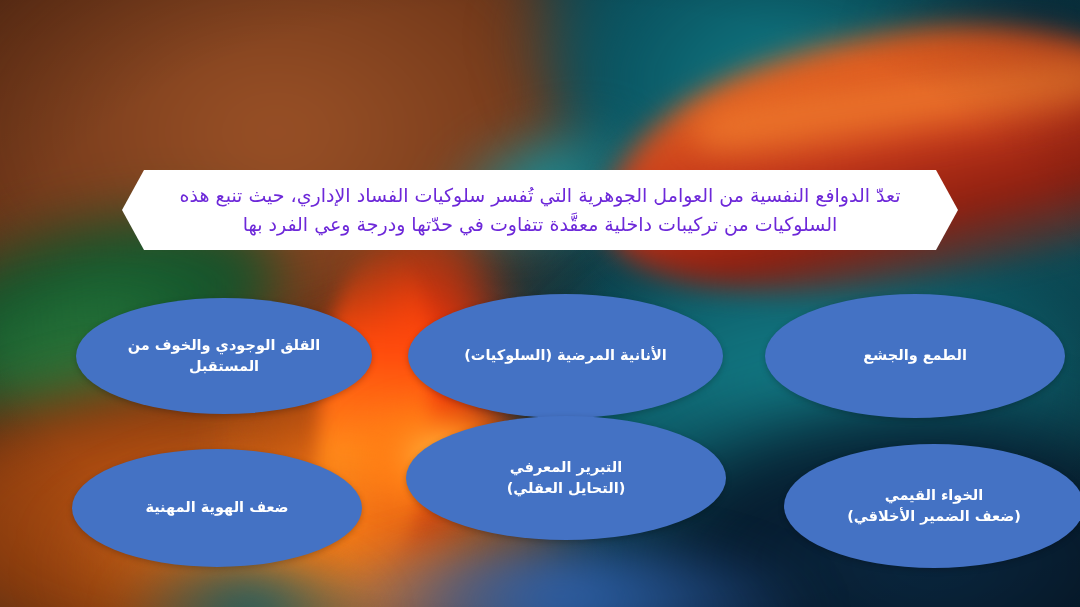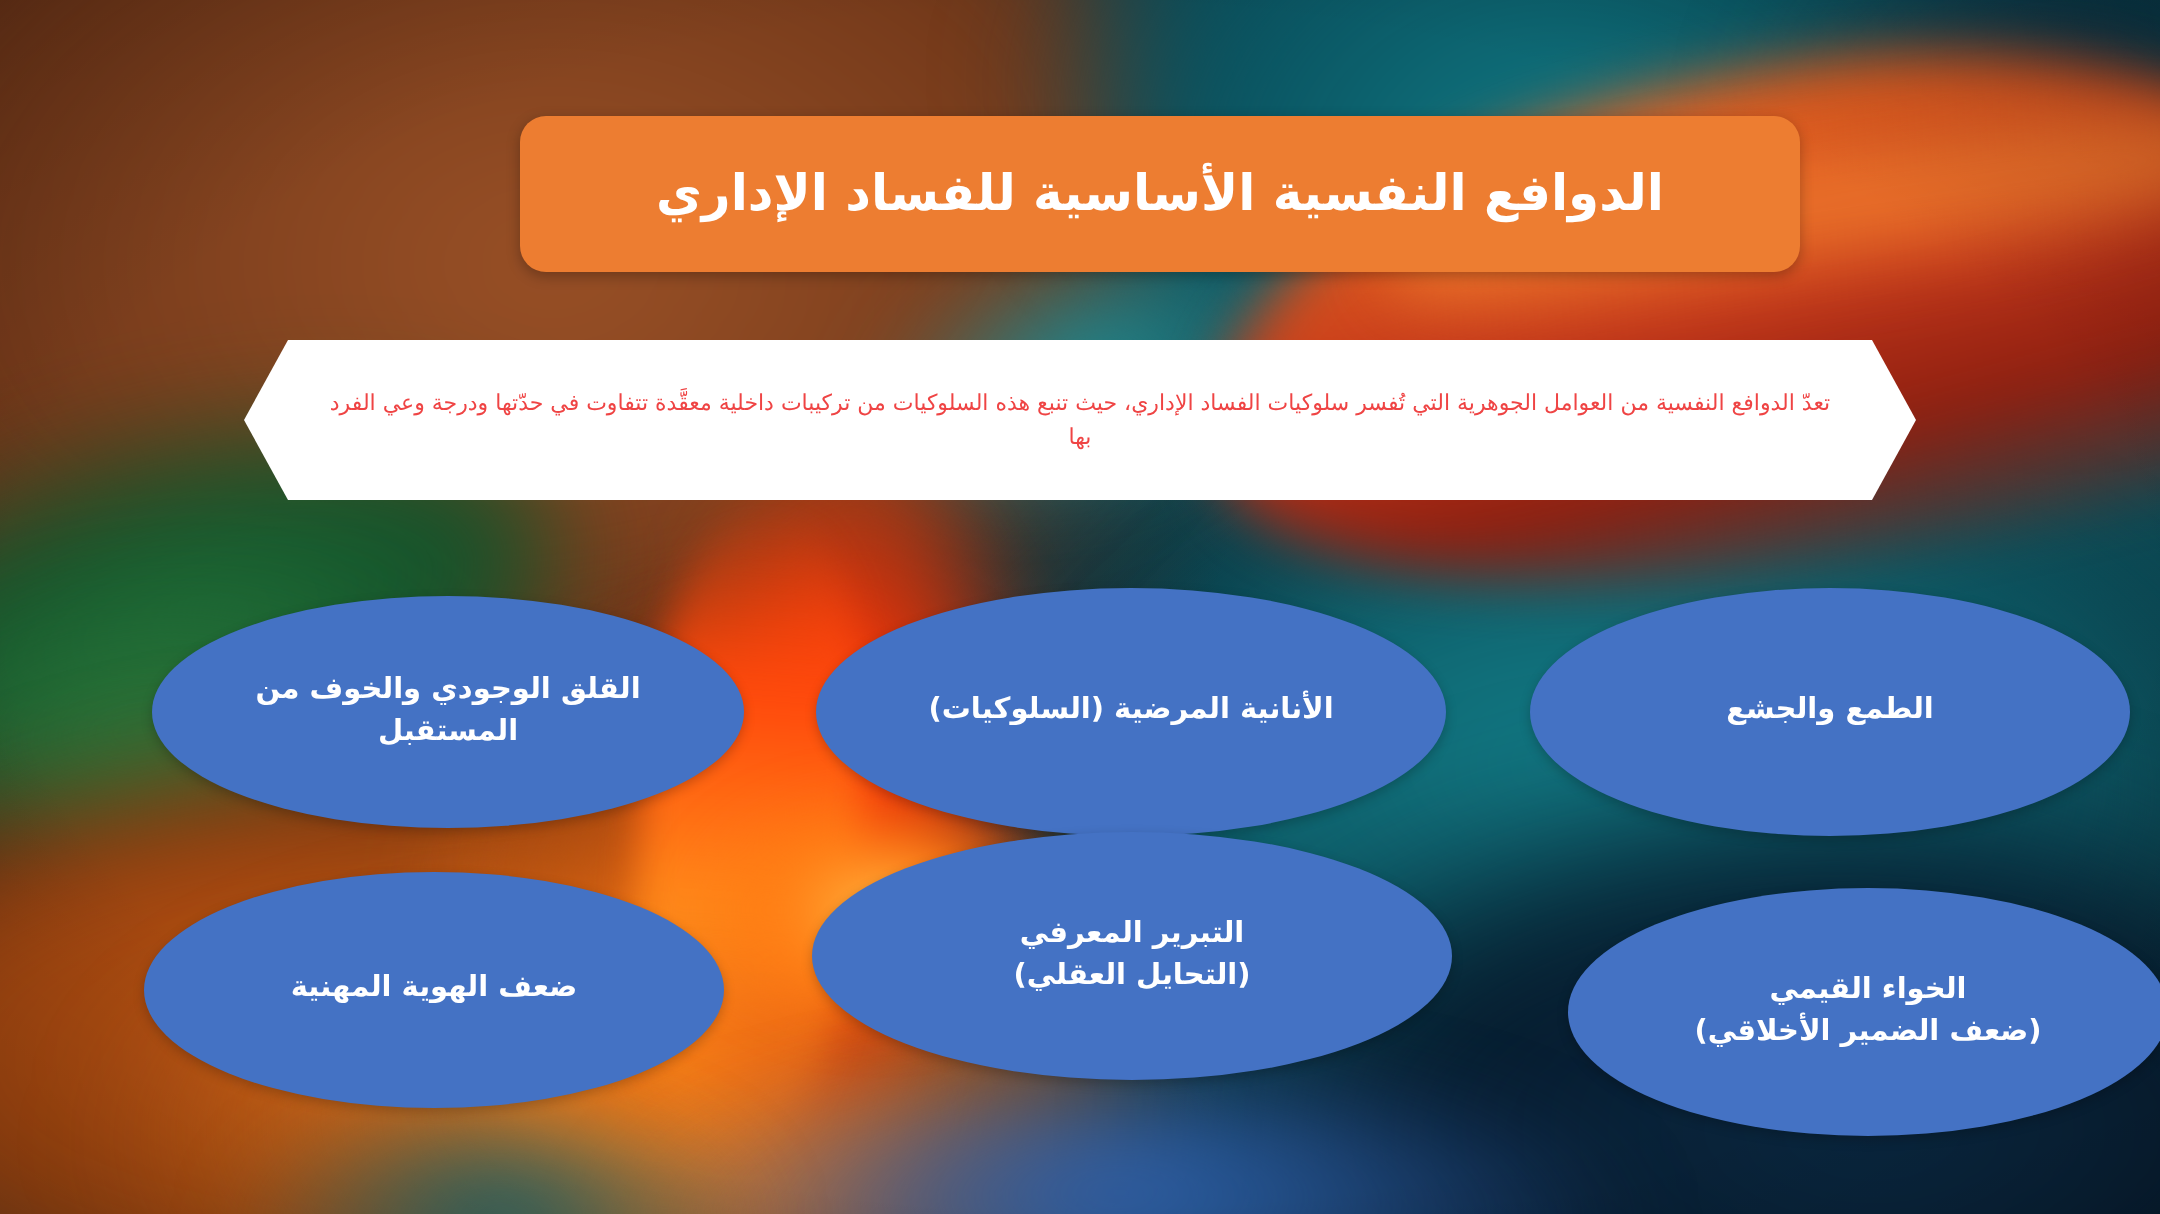--- a/index.html
+++ b/index.html
@@ -207,22 +207,22 @@
     background: #ffffff;
     clip-path: polygon(
       22px 0, calc(100% - 22px) 0, 100% 50%,
       calc(100% - 22px) 100%, 22px 100%, 0 50%);
     display: flex;
     align-items: center;
     justify-content: center;
     box-shadow: 0 2px 6px rgba(0,0,0,0.30);
   }
   .body-text {
-    color: #ef4444;
-    font-size: 11px;
+    color: #6d28d9;
+    font-size: 19px;
     line-height: 1.55;
     text-align: center;
     direction: rtl;
     padding: 0 42px;
   }
 
   
   .ellipse {
     position: absolute;
     background: #4472C4;
@@ -238,21 +238,21 @@
     font-weight: bold;
     text-align: center;
     direction: rtl;
     line-height: 1.45;
     padding: 0 26px;
   }
 
   .e-r1c1 { left: 76px;  top: 298px; width: 296px; height: 116px; }
   .e-r1c2 { left: 408px; top: 294px; width: 315px; height: 124px; }
   .e-r1c3 { left: 765px; top: 294px; width: 300px; height: 124px; }
-  .e-r2c1 { left: 72px;  top: 436px; width: 290px; height: 118px; }
+  .e-r2c1 { left: 72px;  top: 449px; width: 290px; height: 118px; }
   .e-r2c2 { left: 406px; top: 416px; width: 320px; height: 124px; }
   .e-r2c3 { left: 784px; top: 444px; width: 300px; height: 124px; }
 </style>
 </head>
 <body>
 
 <div id="slide">
 
   <div class="bg-layer">
     <div class="bg-base"></div>
@@ -270,23 +270,20 @@
     <div class="blob blob-darkred"></div>
     <div class="blob blob-flame"></div>
     <div class="blob blob-flame-core"></div>
     <div class="blob blob-flame-hot"></div>
     <div class="blob blob-navy-br"></div>
     <div class="blob blob-blue-bottom"></div>
     <div class="blob blob-teal-bottomleft"></div>
     <div class="bg-vignette"></div>
   </div>
 
-  <div class="title-bar">
-    <div class="title-text">الدوافع النفسية الأساسية للفساد الإداري</div>
-  </div>
 
   <div class="body-box">
     <div class="body-text">تعدّ الدوافع النفسية من العوامل الجوهرية التي تُفسر سلوكيات الفساد الإداري، حيث تنبع هذه السلوكيات من تركيبات داخلية معقَّدة تتفاوت في حدّتها ودرجة وعي الفرد بها</div>
   </div>
 
   <div class="ellipse e-r1c1">
     <div class="ellipse-label">القلق الوجودي والخوف من المستقبل</div>
   </div>
   <div class="ellipse e-r1c2">
     <div class="ellipse-label">الأنانية المرضية (السلوكيات)</div>

